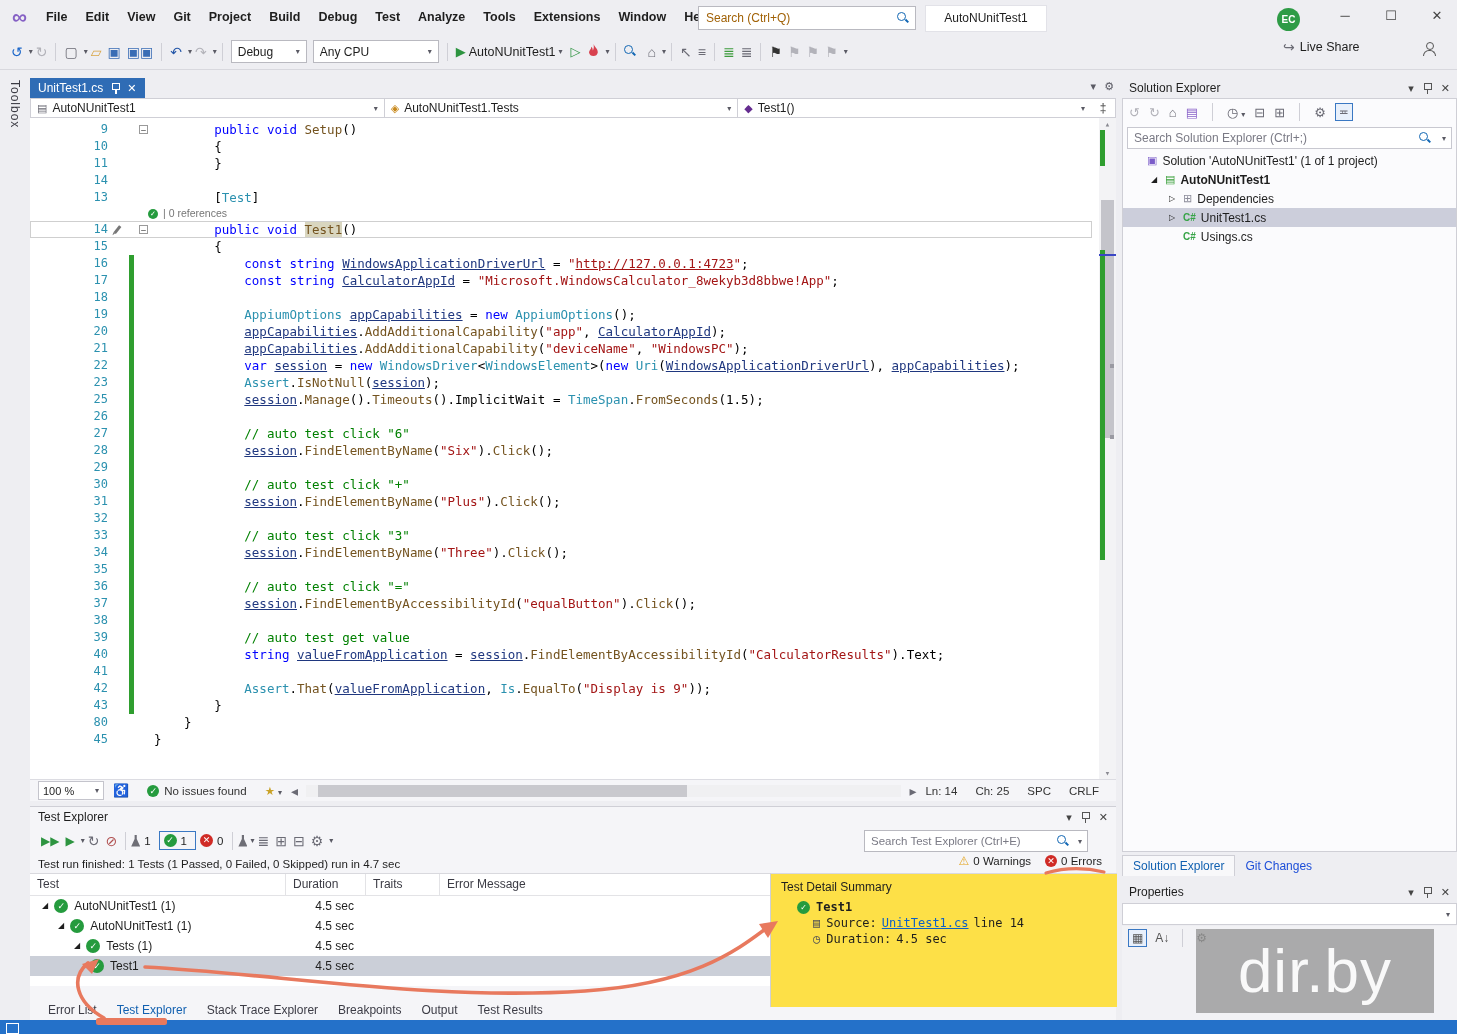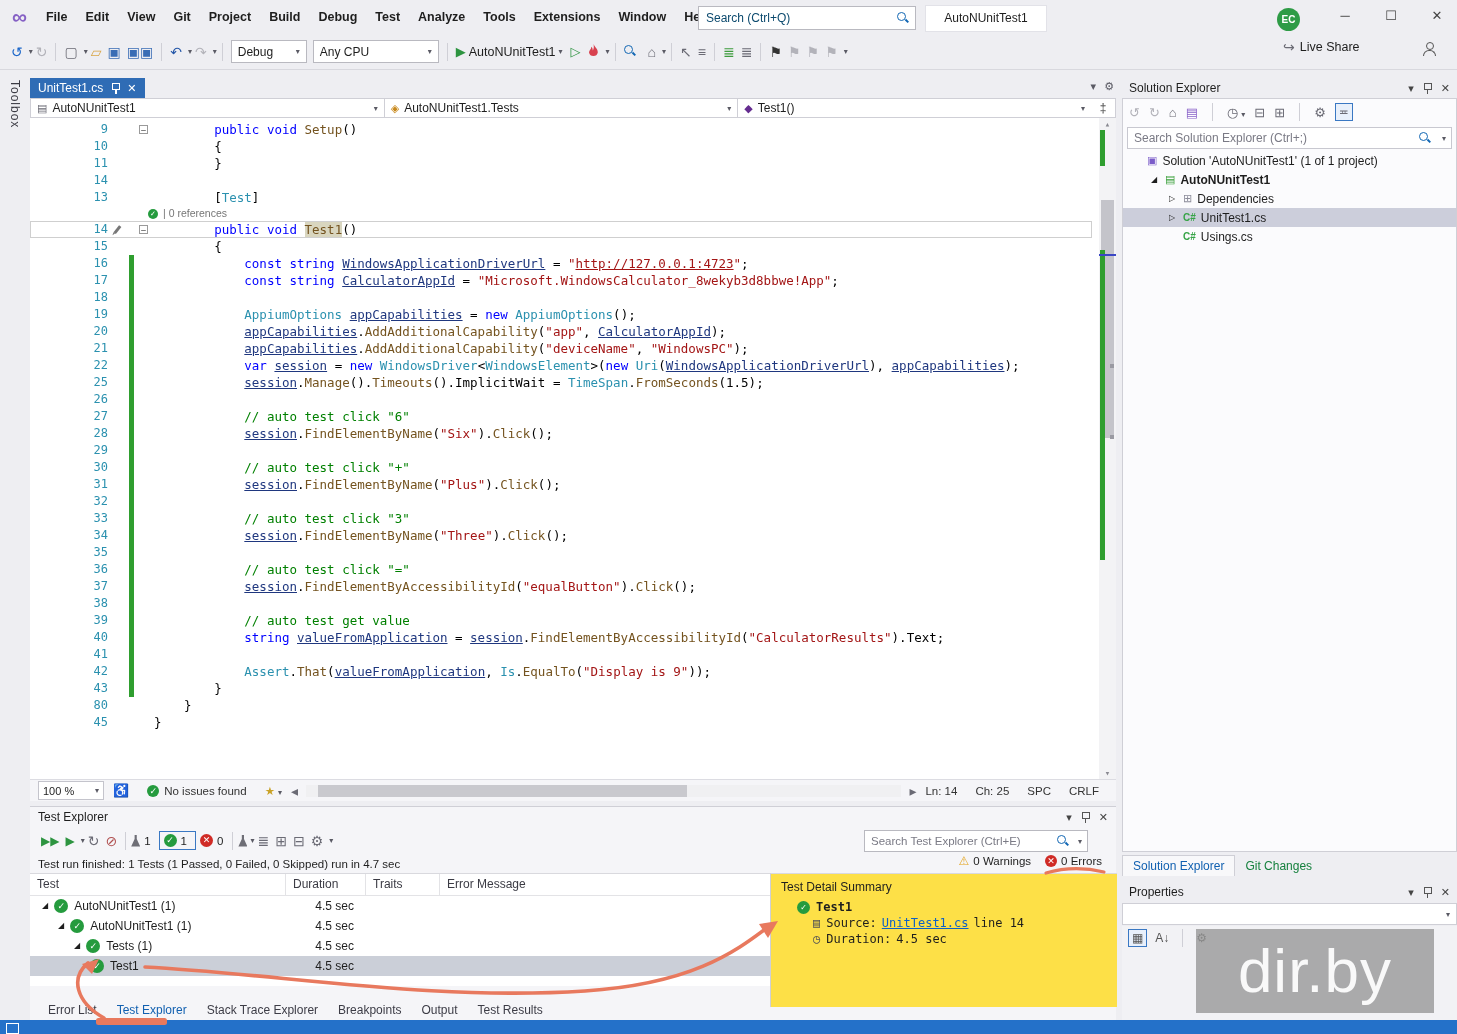--- a/index.html
+++ b/index.html
@@ -8,21 +8,21 @@
   .abs{position:absolute;}
   .flex{display:flex;align-items:center;}
   .sep{width:1px;height:18px;background:#cfcfd6;margin:0 5px;flex:none;}
   .dd{color:#5a5a64;font-size:8px;margin-left:3px;}
   .gicon{color:#6b6b75;font-size:14px;line-height:1;flex:none;}
   
   #titlebar{left:0;top:0;width:1457px;height:34px;}
   #vslogo{font-size:21px;font-weight:bold;color:#8661c5;margin:0 10px 0 12px;line-height:34px;}
   .menu-item{padding:0 9px;line-height:34px;cursor:default;font-weight:bold;}
   #qsearch{left:698px;top:6px;width:216px;height:22px;background:#fff;border:1px solid #b9b9c0;display:flex;align-items:center;}
-  #qsearch .ph{flex:1;color:#0c4a6e;padding-left:7px;font-size:12px;}
+  #qsearch .ph{flex:1;color:#a16207;padding-left:7px;font-size:12px;}
   .mag{width:12px;height:12px;position:relative;flex:none;margin-right:6px;}
   .mag::before{content:"";position:absolute;left:0;top:0;width:7px;height:7px;border:1.6px solid #1267b4;border-radius:50%;}
   .mag::after{content:"";position:absolute;left:8px;top:8px;width:4px;height:1.6px;background:#1267b4;transform:rotate(45deg);}
   #wintitle{left:925px;top:5px;width:120px;height:25px;background:#fff;border:1px solid #e2e2e8;text-align:center;line-height:25px;font-size:12px;}
   #avatar{left:1277px;top:8px;width:23px;height:23px;border-radius:50%;background:#2e9b46;color:#fff;font-size:10px;font-weight:bold;text-align:center;line-height:23px;}
   .winbtn{top:0;width:46px;height:32px;text-align:center;line-height:32px;font-size:13px;color:#444;}
   
   #toolbar{left:0;top:34px;width:1457px;height:36px;border-bottom:1px solid #d8d8de;display:flex;align-items:center;padding-left:8px;box-sizing:border-box;}
   .tbtn{margin:0 3px;flex:none;}
   .combo{background:#fff;border:1px solid #b9b9c0;height:21px;display:flex;align-items:center;padding:0 6px;font-size:12px;flex:none;}
@@ -131,21 +131,21 @@
   .se-active{border:1px solid #3a78c3;padding:1px 3px;background:#e8f0fb;font-size:12px;}
   #se-search{margin:2px 4px;height:20px;background:#fff;border:1px solid #c8c8d0;display:flex;align-items:center;font-size:12px;}
   #se-search .ph{flex:1;padding-left:6px;color:#7a7a85;}
   .strow{height:19px;display:flex;align-items:center;font-size:12px;white-space:nowrap;}
   .strow.selected{background:#cccedb;}
   .strow .exp{margin-right:4px;}
   .sticon{font-size:11px;margin-right:5px;flex:none;}
   .cs-ico{color:#37a447;font-weight:bold;font-size:10px;margin-right:5px;}
   .sol-ico{color:#7b5cc9;} .proj-ico{color:#3aa03a;} .dep-ico{color:#8c8c9a;}
   #right-tabs{position:absolute;left:0;top:774px;height:24px;display:flex;align-items:flex-end;font-size:12px;}
-  .rtab{padding:3px 10px;color:#15803d;} .rtab.active{color:#1160b0;background:#f8f8fa;border:1px solid #cfcfd6;border-bottom:none;}
+  .rtab{padding:3px 10px;color:#1d4ed8;} .rtab.active{color:#1160b0;background:#f8f8fa;border:1px solid #cfcfd6;border-bottom:none;}
   
   #props{position:absolute;left:0;top:804px;width:335px;height:138px;}
   #props-title{height:20px;display:flex;align-items:center;padding:0 7px;font-size:12px;}
   #props-combo{height:20px;margin:1px 0;background:#fff;border:1px solid #cfcfd6;display:flex;align-items:center;}
   #props-combo .dd{margin-left:auto;margin-right:6px;}
   #props-toolbar{height:24px;display:flex;align-items:center;gap:8px;padding:0 6px;background:#f2f2f5;color:#555;font-size:12px;}
   .pbox{border:1px solid #3a78c3;padding:1px 3px;background:#e8f0fb;}
   #props-empty{height:70px;background:#f2f2f5;}
   #watermark{left:1196px;top:929px;width:238px;height:84px;background:rgba(150,150,150,0.78);display:flex;align-items:center;justify-content:center;z-index:40;}
   #watermark span{color:rgba(255,255,255,0.93);font-size:62px;font-weight:400;letter-spacing:1px;line-height:1;}
@@ -287,20 +287,21 @@
         <div class="code-row codelens"><span style="width: 118px; flex: 0 0 auto;"></span><span><span class="cl-chk">✓</span>| 0 references</span></div>
         <div class="code-row current"><span class="ln">14</span><span class="mk"><span class="pencil"></span></span><span class="chbar"></span><span class="fold on"></span><span class="codetxt"><span class="tk-p">        </span><span class="tk-k">public</span><span class="tk-p"> </span><span class="tk-k">void</span><span class="tk-p"> </span><span class="tk-hl">Test1</span><span class="tk-p">()</span></span></div>
         <div class="code-row"><span class="ln">15</span><span class="mk"></span><span class="chbar"></span><span class="fold"></span><span class="codetxt"><span class="tk-p">        {</span></span></div>
         <div class="code-row"><span class="ln">16</span><span class="mk"></span><span class="chbar on"></span><span class="fold"></span><span class="codetxt"><span class="tk-p">            </span><span class="tk-k">const</span><span class="tk-p"> </span><span class="tk-k">string</span><span class="tk-p"> </span><span class="tk-l">WindowsApplicationDriverUrl</span><span class="tk-p"> = </span><span class="tk-s">"</span><span class="tk-sl">http://127.0.0.1:4723</span><span class="tk-s">"</span><span class="tk-p">;</span></span></div>
         <div class="code-row"><span class="ln">17</span><span class="mk"></span><span class="chbar on"></span><span class="fold"></span><span class="codetxt"><span class="tk-p">            </span><span class="tk-k">const</span><span class="tk-p"> </span><span class="tk-k">string</span><span class="tk-p"> </span><span class="tk-l">CalculatorAppId</span><span class="tk-p"> = </span><span class="tk-s">"Microsoft.WindowsCalculator_8wekyb3d8bbwe!App"</span><span class="tk-p">;</span></span></div>
         <div class="code-row"><span class="ln">18</span><span class="mk"></span><span class="chbar on"></span><span class="fold"></span><span class="codetxt"></span></div>
         <div class="code-row"><span class="ln">19</span><span class="mk"></span><span class="chbar on"></span><span class="fold"></span><span class="codetxt"><span class="tk-p">            </span><span class="tk-t">AppiumOptions</span><span class="tk-p"> </span><span class="tk-l">appCapabilities</span><span class="tk-p"> = </span><span class="tk-k">new</span><span class="tk-p"> </span><span class="tk-t">AppiumOptions</span><span class="tk-p">();</span></span></div>
         <div class="code-row"><span class="ln">20</span><span class="mk"></span><span class="chbar on"></span><span class="fold"></span><span class="codetxt"><span class="tk-p">            </span><span class="tk-l">appCapabilities</span><span class="tk-p">.</span><span class="tk-m">AddAdditionalCapability</span><span class="tk-p">(</span><span class="tk-s">"app"</span><span class="tk-p">, </span><span class="tk-l">CalculatorAppId</span><span class="tk-p">);</span></span></div>
         <div class="code-row"><span class="ln">21</span><span class="mk"></span><span class="chbar on"></span><span class="fold"></span><span class="codetxt"><span class="tk-p">            </span><span class="tk-l">appCapabilities</span><span class="tk-p">.</span><span class="tk-m">AddAdditionalCapability</span><span class="tk-p">(</span><span class="tk-s">"deviceName"</span><span class="tk-p">, </span><span class="tk-s">"WindowsPC"</span><span class="tk-p">);</span></span></div>
         <div class="code-row"><span class="ln">22</span><span class="mk"></span><span class="chbar on"></span><span class="fold"></span><span class="codetxt"><span class="tk-p">            </span><span class="tk-k">var</span><span class="tk-p"> </span><span class="tk-l">session</span><span class="tk-p"> = </span><span class="tk-k">new</span><span class="tk-p"> </span><span class="tk-t">WindowsDriver</span><span class="tk-p">&lt;</span><span class="tk-t">WindowsElement</span><span class="tk-p">&gt;(</span><span class="tk-k">new</span><span class="tk-p"> </span><span class="tk-t">Uri</span><span class="tk-p">(</span><span class="tk-l">WindowsApplicationDriverUrl</span><span class="tk-p">), </span><span class="tk-l">appCapabilities</span><span class="tk-p">);</span></span></div>
+        <div class="code-row"><span class="ln">23</span><span class="mk"></span><span class="chbar on"></span><span class="fold"></span><span class="codetxt"><span class="tk-p">            </span><span class="tk-t">Assert</span><span class="tk-p">.</span><span class="tk-m">IsNotNull</span><span class="tk-p">(</span><span class="tk-l">session</span><span class="tk-p">);</span></span></div>
         <div class="code-row"><span class="ln">25</span><span class="mk"></span><span class="chbar on"></span><span class="fold"></span><span class="codetxt"><span class="tk-p">            </span><span class="tk-l">session</span><span class="tk-p">.</span><span class="tk-m">Manage</span><span class="tk-p">().</span><span class="tk-m">Timeouts</span><span class="tk-p">().</span><span class="tk-p">ImplicitWait = </span><span class="tk-t">TimeSpan</span><span class="tk-p">.</span><span class="tk-m">FromSeconds</span><span class="tk-p">(1.5);</span></span></div>
         <div class="code-row"><span class="ln">26</span><span class="mk"></span><span class="chbar on"></span><span class="fold"></span><span class="codetxt"></span></div>
         <div class="code-row"><span class="ln">27</span><span class="mk"></span><span class="chbar on"></span><span class="fold"></span><span class="codetxt"><span class="tk-p">            </span><span class="tk-c">// auto test click "6"</span></span></div>
         <div class="code-row"><span class="ln">28</span><span class="mk"></span><span class="chbar on"></span><span class="fold"></span><span class="codetxt"><span class="tk-p">            </span><span class="tk-l">session</span><span class="tk-p">.</span><span class="tk-m">FindElementByName</span><span class="tk-p">(</span><span class="tk-s">"Six"</span><span class="tk-p">).</span><span class="tk-m">Click</span><span class="tk-p">();</span></span></div>
         <div class="code-row"><span class="ln">29</span><span class="mk"></span><span class="chbar on"></span><span class="fold"></span><span class="codetxt"></span></div>
         <div class="code-row"><span class="ln">30</span><span class="mk"></span><span class="chbar on"></span><span class="fold"></span><span class="codetxt"><span class="tk-p">            </span><span class="tk-c">// auto test click "+"</span></span></div>
         <div class="code-row"><span class="ln">31</span><span class="mk"></span><span class="chbar on"></span><span class="fold"></span><span class="codetxt"><span class="tk-p">            </span><span class="tk-l">session</span><span class="tk-p">.</span><span class="tk-m">FindElementByName</span><span class="tk-p">(</span><span class="tk-s">"Plus"</span><span class="tk-p">).</span><span class="tk-m">Click</span><span class="tk-p">();</span></span></div>
         <div class="code-row"><span class="ln">32</span><span class="mk"></span><span class="chbar on"></span><span class="fold"></span><span class="codetxt"></span></div>
         <div class="code-row"><span class="ln">33</span><span class="mk"></span><span class="chbar on"></span><span class="fold"></span><span class="codetxt"><span class="tk-p">            </span><span class="tk-c">// auto test click "3"</span></span></div>
         <div class="code-row"><span class="ln">34</span><span class="mk"></span><span class="chbar on"></span><span class="fold"></span><span class="codetxt"><span class="tk-p">            </span><span class="tk-l">session</span><span class="tk-p">.</span><span class="tk-m">FindElementByName</span><span class="tk-p">(</span><span class="tk-s">"Three"</span><span class="tk-p">).</span><span class="tk-m">Click</span><span class="tk-p">();</span></span></div>

